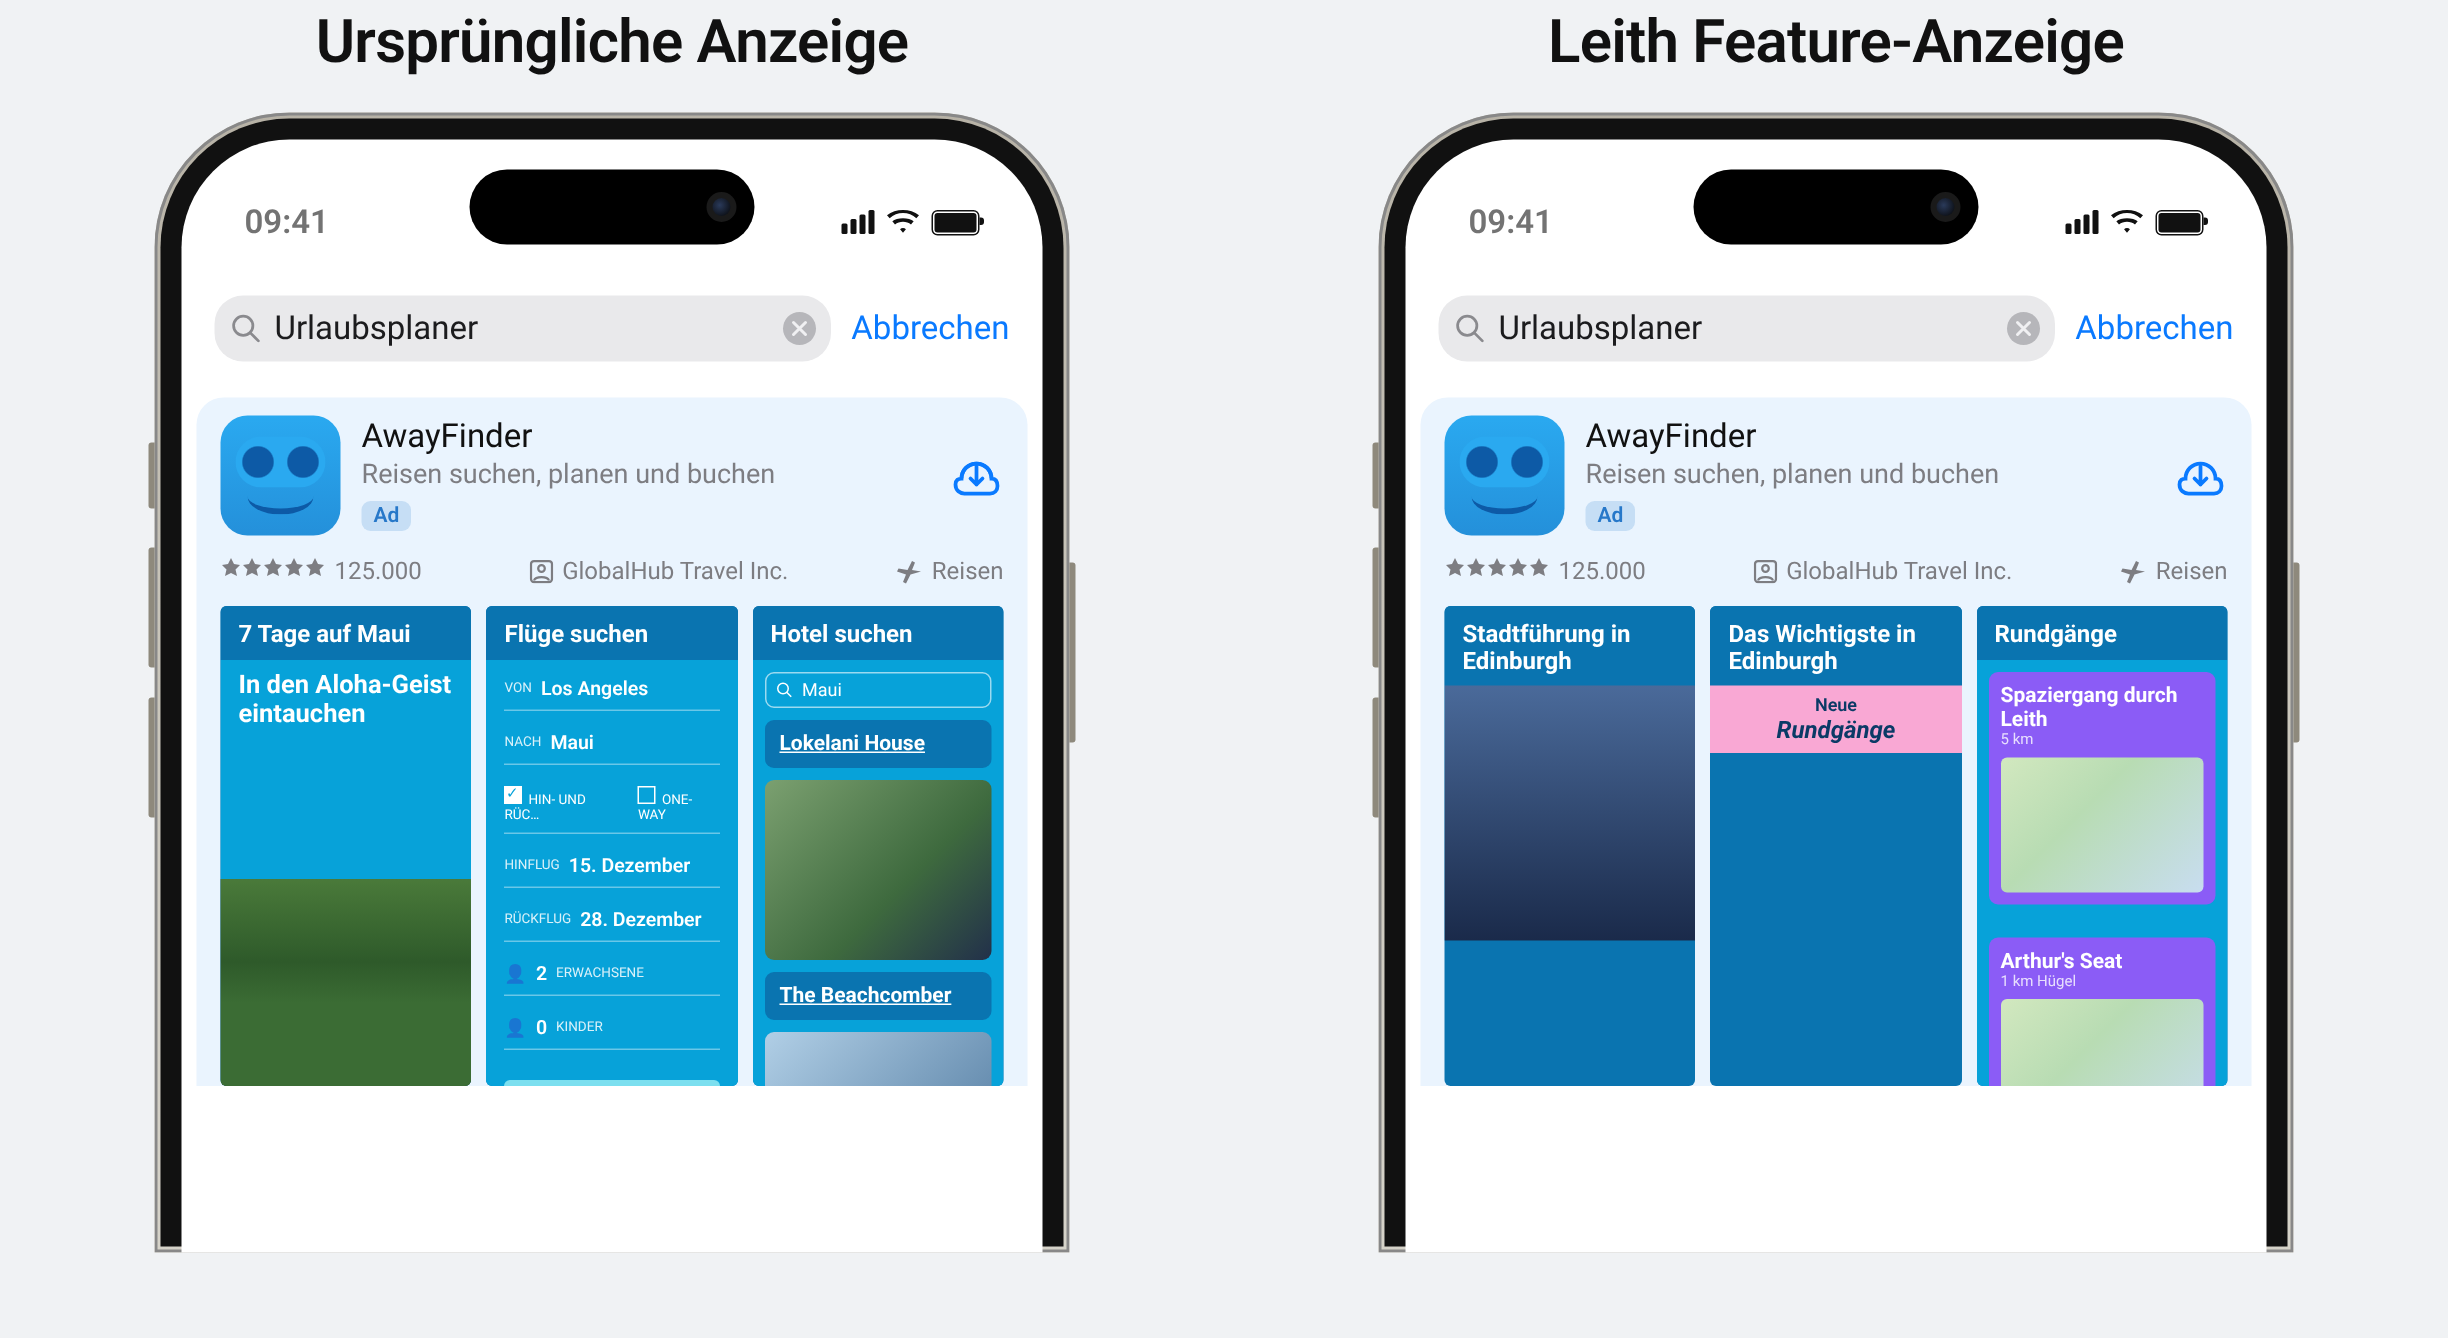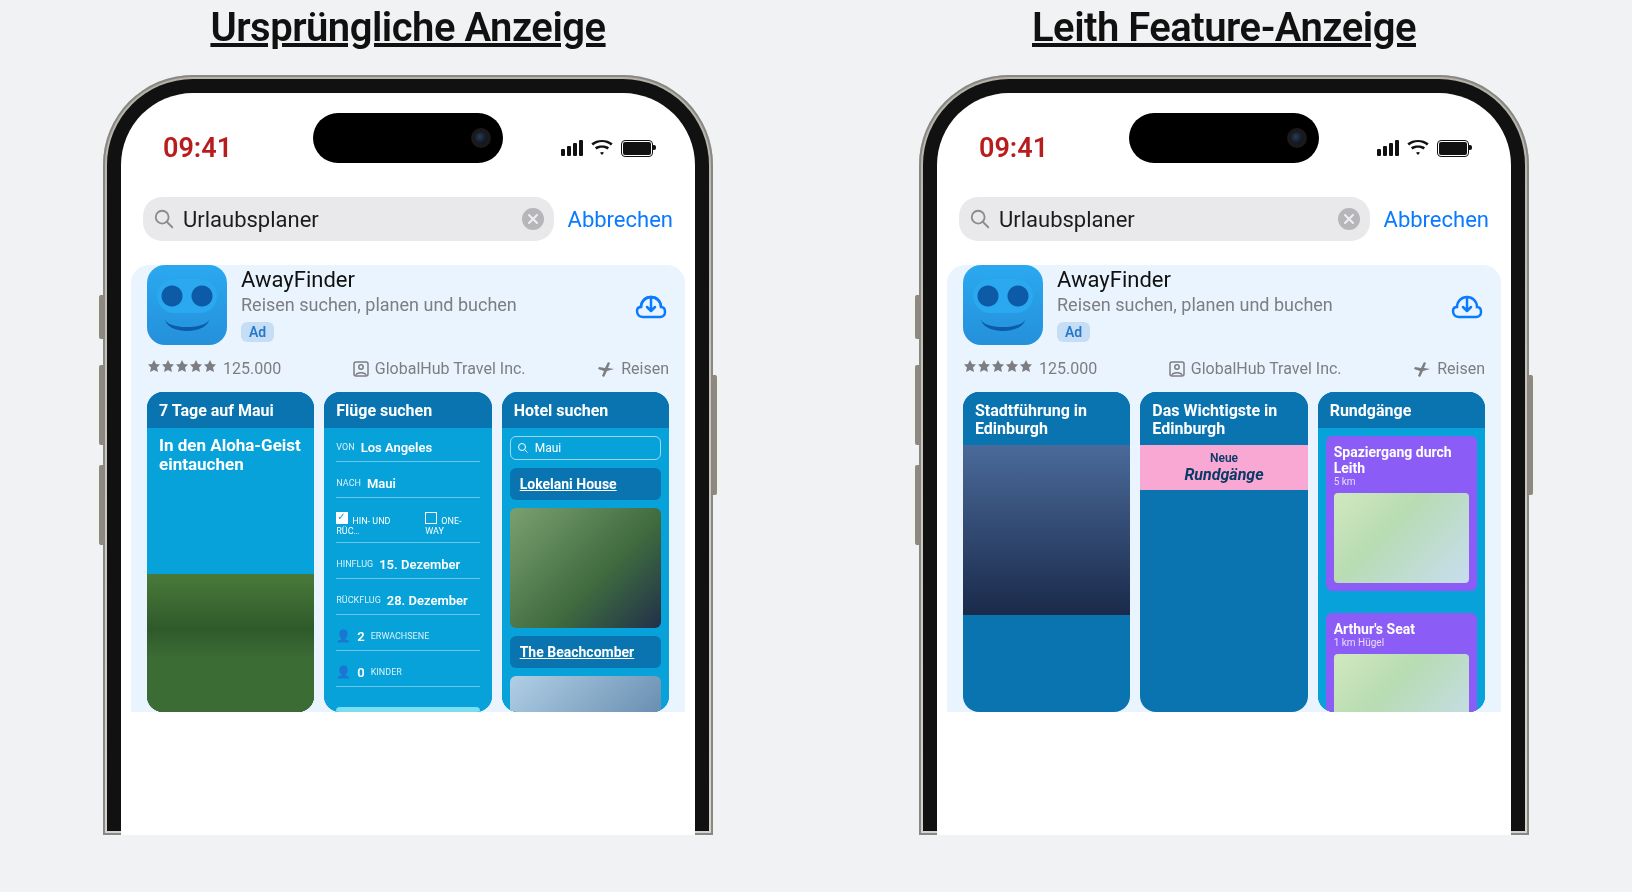--- a/index.html
+++ b/index.html
@@ -1,71 +1,71 @@
 <!DOCTYPE html>
 <html><head>
 <meta charset="utf-8">
 <style>
 html,body{margin:0;padding:0;background:#f0f2f4;font-family:-apple-system,BlinkMacSystemFont,"Segoe UI",Roboto,Helvetica,Arial,sans-serif;}
 .stage{width:1632px;height:892px;position:relative;display:flex;justify-content:space-around;align-items:flex-start;padding-top:0;}
 .col{width:700px;display:flex;flex-direction:column;align-items:center;}
-.col h1{font-size:40px;font-weight:600;color:#111;margin:4px 0 24px 0;letter-spacing:-0.5px;text-decoration:underline;}
+.col h1{font-size:40px;font-weight:600;color:#111;margin:4px 0 24px 0;letter-spacing:-0.5px;}
 
 .phone{width:610px;height:760px;position:relative;}
 .chassis{position:absolute;inset:0;border-radius:90px 90px 0 0;background:linear-gradient(180deg,#b7b2a6 0,#c7c3b8 40%,#d6d3c9 100%);box-shadow:0 0 0 2px #888 inset;}
 .chassis:before{content:"";position:absolute;inset:4px;border-radius:86px 86px 0 0;background:#111;}
 .screen{position:absolute;left:18px;right:18px;top:18px;bottom:0;background:#fff;border-radius:72px 72px 0 0;overflow:hidden;}
 .side-btn{position:absolute;background:#8e897c;border-radius:2px;}
 .sb1{left:-4px;top:220px;width:6px;height:44px;}
 .sb2{left:-4px;top:290px;width:6px;height:80px;}
 .sb3{left:-4px;top:390px;width:6px;height:80px;}
 .sb4{right:-4px;top:300px;width:6px;height:120px;}
 
 .island{position:absolute;top:20px;left:50%;transform:translateX(-50%);width:178px;height:50px;background:#000;border-radius:28px;display:flex;align-items:center;justify-content:flex-end;padding-right:12px;z-index:5;}
 .camera{width:20px;height:20px;border-radius:50%;background:#1a1a1a;margin-left:auto;position:relative;}
 .camera:after{content:"";position:absolute;left:4px;top:4px;width:12px;height:12px;border-radius:50%;background:radial-gradient(circle at 40% 40%,#2a3a5a,#050505);}
 
-.status{height:58px;display:flex;align-items:center;justify-content:space-between;padding:26px 42px 0 42px;font-size:27px;font-weight:600;color:#b91c1c;}
+.status{height:58px;display:flex;align-items:center;justify-content:space-between;padding:26px 42px 0 42px;font-size:22px;font-weight:600;color:#737373;}
 .status-right{display:flex;align-items:center;gap:8px;}
 .sig-bars{display:flex;align-items:flex-end;gap:2px;}
 .sig-bars span{display:block;width:4px;background:#111;border-radius:1px;}
 .sig-bars span:nth-child(1){height:7px;}
 .sig-bars span:nth-child(2){height:10px;}
 .sig-bars span:nth-child(3){height:13px;}
 .sig-bars span:nth-child(4){height:16px;}
 .wifi{width:22px;height:16px;}
 .batt{width:30px;height:15px;border:1.5px solid #111;border-radius:4px;position:relative;}
 .batt:after{content:"";position:absolute;right:-4px;top:4px;width:3px;height:5px;background:#111;border-radius:0 2px 2px 0;}
 .batt i{display:block;position:absolute;left:1px;top:1px;bottom:1px;right:1px;background:#111;border-radius:2px;}
 
 .searchbar{display:flex;align-items:center;gap:14px;padding:20px 22px 14px 22px;}
 .searchfield{flex:1;display:flex;align-items:center;gap:8px;background:#e9e9eb;border-radius:19px;height:44px;padding:0 10px;}
 .searchfield .mag{width:22px;height:22px;color:#8a8a8e;}
 .searchfield .txt{flex:1;font-size:22px;color:#1c1c1e;}
 .searchfield .clear{width:22px;height:22px;border-radius:50%;background:#b6b6ba;display:flex;align-items:center;justify-content:center;color:#f0f0f2;}
 .searchbar .cancel{color:#0a7aff;font-size:22px;}
 
-.adwrap{margin:10px 10px 0 10px;background:#eaf4fe;border-radius:18px 18px 0 0;padding:0 16px 0 16px;}
+.adwrap{margin:10px 10px 0 10px;background:#eaf4fe;border-radius:18px 18px 0 0;padding:12px 16px 0 16px;}
 .apphead{display:flex;align-items:center;gap:14px;}
 .icn{width:80px;height:80px;border-radius:18px;background:linear-gradient(180deg,#2aa9f0,#2490da);position:relative;overflow:hidden;}
 .icn:before{content:"";position:absolute;left:10px;top:14px;right:10px;height:34px;background:radial-gradient(circle at 25% 50%,#0d5aa6 10px,transparent 11px),radial-gradient(circle at 75% 50%,#0d5aa6 10px,transparent 11px),#2aa9f0;border-radius:18px;}
 .icn:after{content:"";position:absolute;left:18px;right:18px;bottom:14px;height:20px;border-bottom:4px solid #0d5aa6;border-radius:0 0 50% 50%;}
 .appmeta{flex:1;min-width:0;}
 .appname{font-size:22px;font-weight:400;color:#111;line-height:1.1;}
 .appsub{font-size:18px;color:#7d7d82;line-height:1.2;margin-top:2px;}
 .adpill{display:inline-block;margin-top:6px;font-size:14px;font-weight:600;background:#c6def5;color:#2778c9;padding:2px 8px;border-radius:6px;}
 .dl{width:36px;height:36px;color:#0a7aff;}
 .inforow{display:flex;align-items:center;justify-content:space-between;margin-top:14px;color:#7d7d82;font-size:16px;}
 .inforow .cell{display:flex;align-items:center;gap:6px;}
 .stars svg{width:14px;height:14px;}
 .plane{width:18px;height:18px;}
 .dev{width:16px;height:16px;}
 
 .cards{display:flex;gap:10px;margin-top:14px;}
-.card{width:178px;height:320px;border-radius:16px;background:#0a74b0;color:#fff;overflow:hidden;display:flex;flex-direction:column;}
+.card{width:178px;height:320px;border-radius:4px;background:#0a74b0;color:#fff;overflow:hidden;display:flex;flex-direction:column;}
 .card .chead{padding:10px 12px 8px 12px;background:#0a74b0;}
 .card .chead .ct{font-size:16px;font-weight:700;line-height:1.1;}
 .card .cbody{flex:1;background:#07a2d9;padding:8px 12px;}
 .ctitle2{font-size:17px;font-weight:700;line-height:1.12;}
 
 .frow{display:flex;flex-direction:column;gap:10px;font-size:12px;}
 .fline{display:flex;align-items:center;gap:6px;border-bottom:1px solid rgba(255,255,255,0.4);padding:4px 0 6px 0;}
 .fline .lab{font-size:9px;text-transform:uppercase;opacity:0.85;}
 .fline .val{font-size:13px;font-weight:600;}
 .chk{width:10px;height:10px;border:1px solid #fff;display:inline-block;margin-right:4px;}

